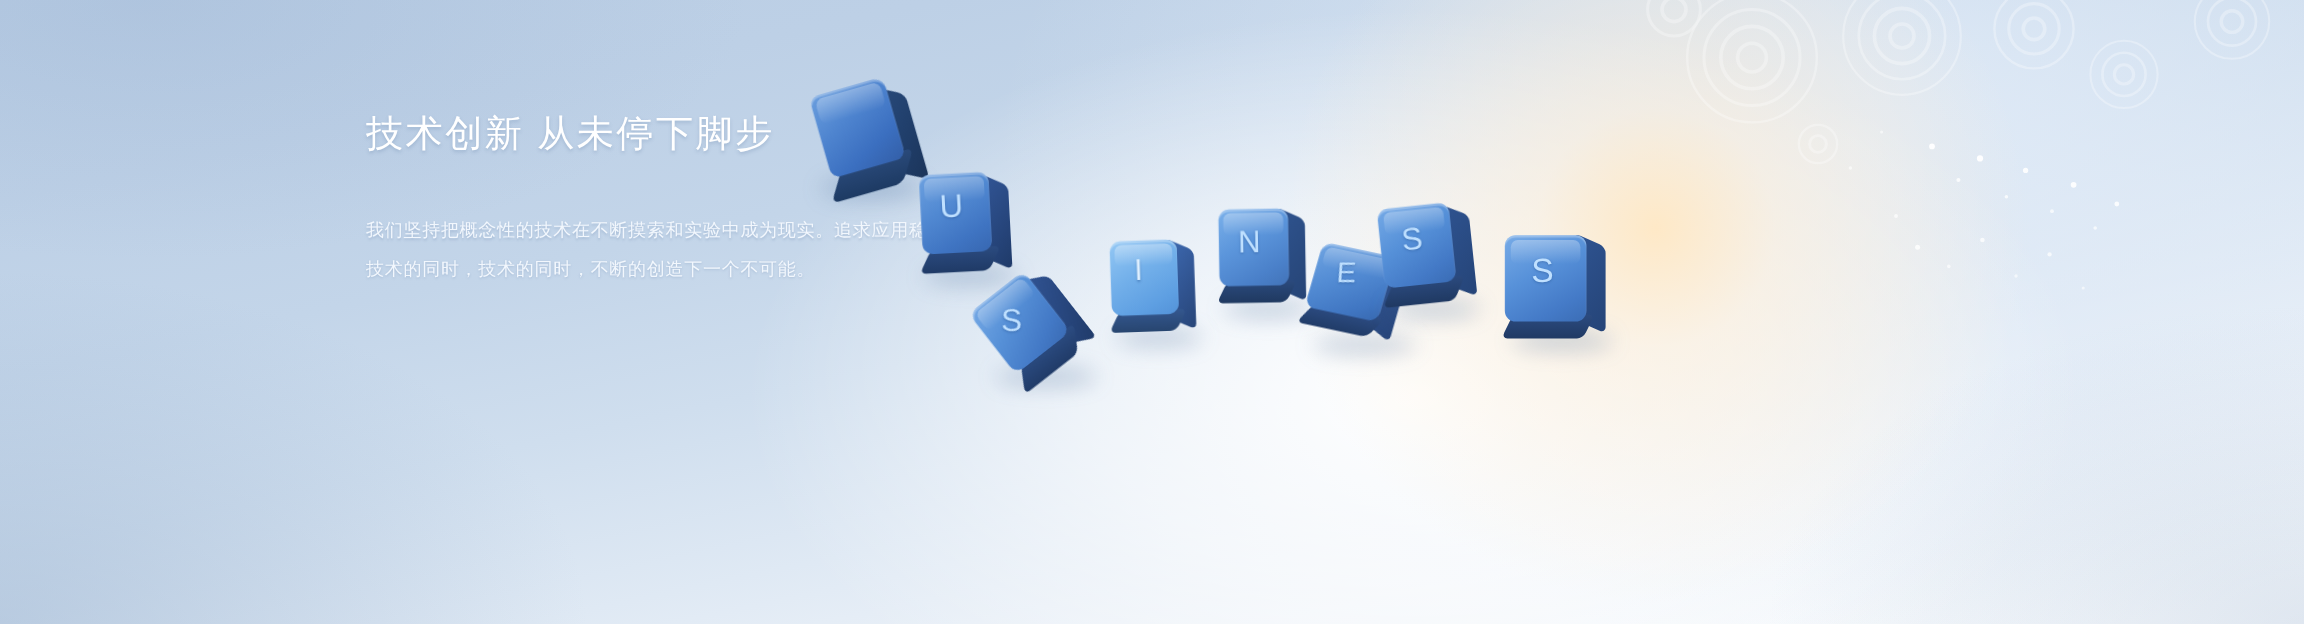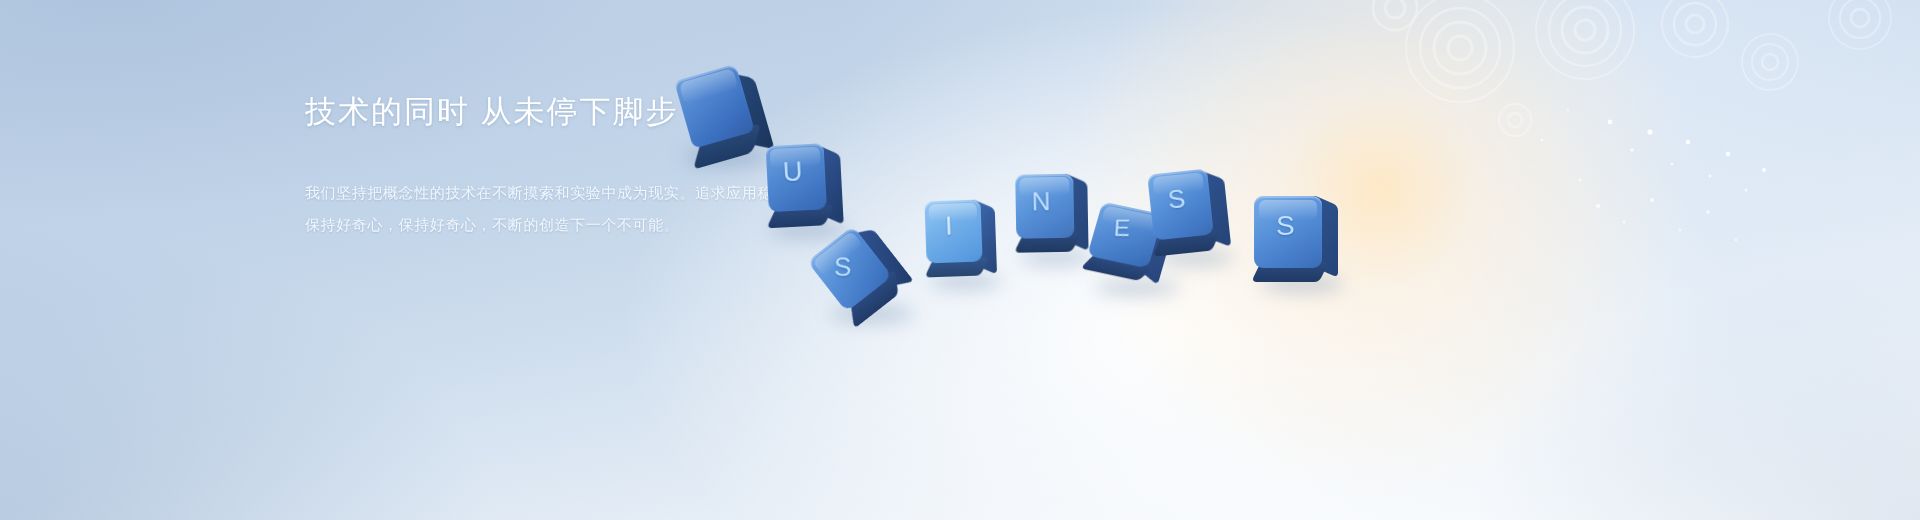--- a/index.html
+++ b/index.html
@@ -113,24 +113,24 @@
       <circle cx="372" cy="120" r="1.9" opacity=".75"></circle>
       <circle cx="400" cy="150" r="1.4" opacity=".6"></circle>
       <circle cx="428" cy="132" r="1.8" opacity=".7"></circle>
       <circle cx="456" cy="160" r="1.3" opacity=".6"></circle>
       <circle cx="262" cy="60" r="1.5" opacity=".6"></circle>
       <circle cx="288" cy="30" r="1.3" opacity=".55"></circle>
     </g>
   </svg>
 
   <div class="copy">
-    <div class="headline">技术的同时  从未停下脚步</div>
+    <div class="headline">技术创新  从未停下脚步</div>
     <div class="subcopy">
       <div class="subline">我们坚持把概念性的技术在不断摸索和实验中成为现实。追求应用稳定尖端</div>
-      <div class="subline">保持好奇心，保持好奇心，不断的创造下一个不可能。</div>
+      <div class="subline">技术的同时，技术的同时，不断的创造下一个不可能。</div>
     </div>
   </div>
 
   <div class="key" style="left:678px;top:62px;width:100px;height:110px;">
     <div class="shadow" style="left:6px;top:86px;width:86px;height:18px;"></div>
     <div style="position:absolute;left:0;top:0;width:100px;height:110px;transform:rotate(-16deg);">
 
       <div class="side" style="left:52px;top:16px;width:34px;height:74px;border-radius:6px;
            background:linear-gradient(120deg,#2c4f82 0%,#21406d 55%,#1b3459 100%);transform:skewY(28deg);"></div>
 

